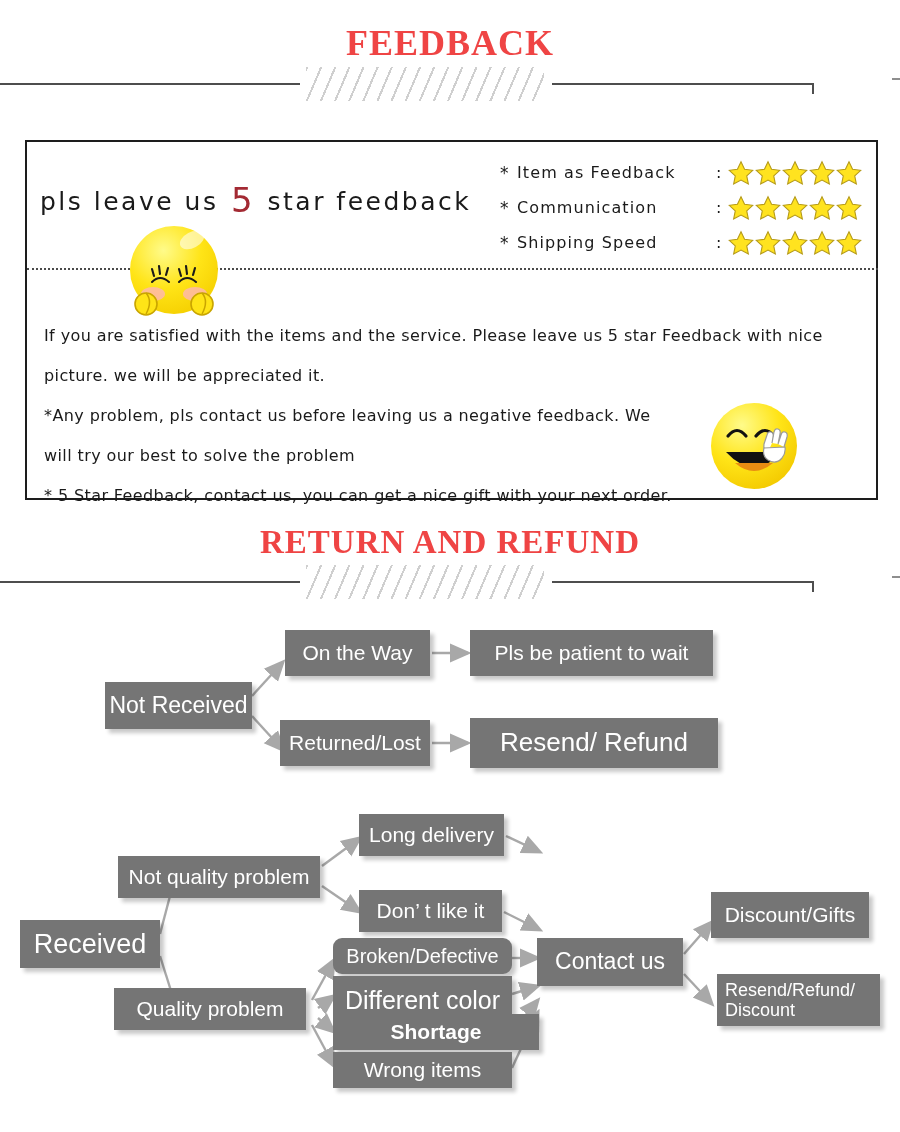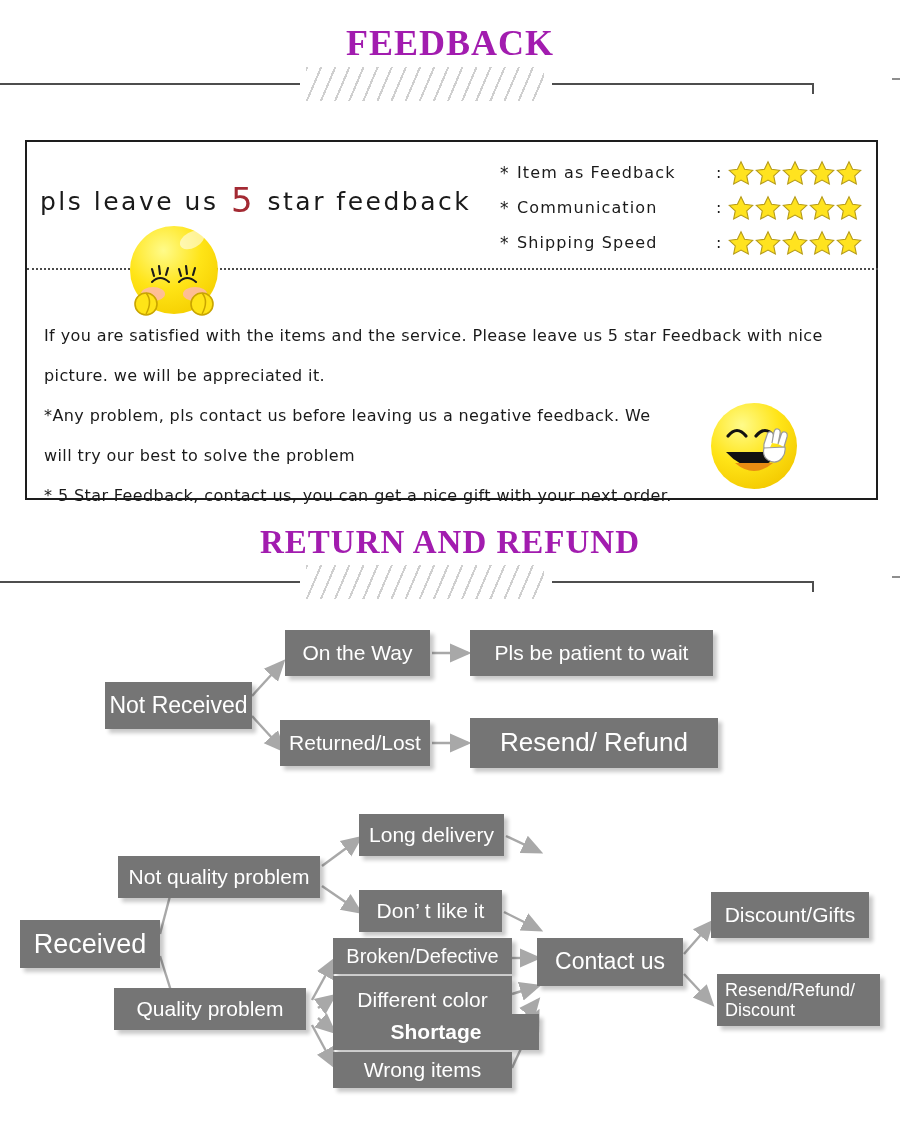--- a/index.html
+++ b/index.html
@@ -16,21 +16,21 @@
   }
 
   
   .section-title {
     position: absolute;
     left: 0;
     width: 900px;
     text-align: center;
     font-family: "Liberation Serif", serif;
     font-weight: 700;
-    color: #a21caf;
+    color: #ef4444;
     letter-spacing: 1px;
   }
   #feedback-title { top: 22px; font-size: 36px; }
   #return-title   { top: 524px; font-size: 33px; }
 
   
   .divider {
     position: absolute;
     left: 0;
     width: 900px;
@@ -420,22 +420,22 @@
   <div class="node" style="left:280px; top:120px; width:150px; height:46px; font-size:21px;">Returned/Lost</div>
   <div class="node" style="left:470px; top:118px; width:248px; height:50px; font-size:26px;">Resend/ Refund</div>
 
   <div class="node" style="left:20px; top:320px; width:140px; height:48px; font-size:27px;">Received</div>
   <div class="node" style="left:118px; top:256px; width:202px; height:42px; font-size:21px;">Not quality problem</div>
   <div class="node" style="left:114px; top:388px; width:192px; height:42px; font-size:21px;">Quality problem</div>
 
   <div class="node" style="left:359px; top:214px; width:145px; height:42px; font-size:21px;">Long delivery</div>
   <div class="node" style="left:359px; top:290px; width:143px; height:42px; font-size:21px;">Don’ t like it</div>
 
-  <div class="node" style="left:333px; top:338px; width:179px; height:36px; font-size:20px;">Broken/Defective</div>
-  <div class="node" style="left:333px; top:376px; width:179px; height:48px; font-size:21px;">Different color</div>
+  <div class="node" style="left:333px; top:338px; width:179px; height:36px; font-size:20px;border-radius:9px;">Broken/Defective</div>
+  <div class="node" style="left:333px; top:376px; width:179px; height:48px; font-size:25px;">Different color</div>
   <div class="node" style="left:333px; top:414px; width:206px; height:36px; font-size:21px;font-weight:bold;">Shortage</div>
   <div class="node" style="left:333px; top:452px; width:179px; height:36px; font-size:21px;">Wrong items</div>
 
   <div class="node" style="left:537px; top:338px; width:146px; height:48px; font-size:23px;">Contact us</div>
 
   <div class="node" style="left:711px; top:292px; width:158px; height:46px; font-size:21px;">Discount/Gifts</div>
   <div class="node" style="left:711px; top:374px; width:163px; height:52px; font-size:18px; justify-content:flex-start; text-align:left; padding-left:8px;margin-left:6px;">Resend/Refund/
 Discount</div>
 
 </div>

